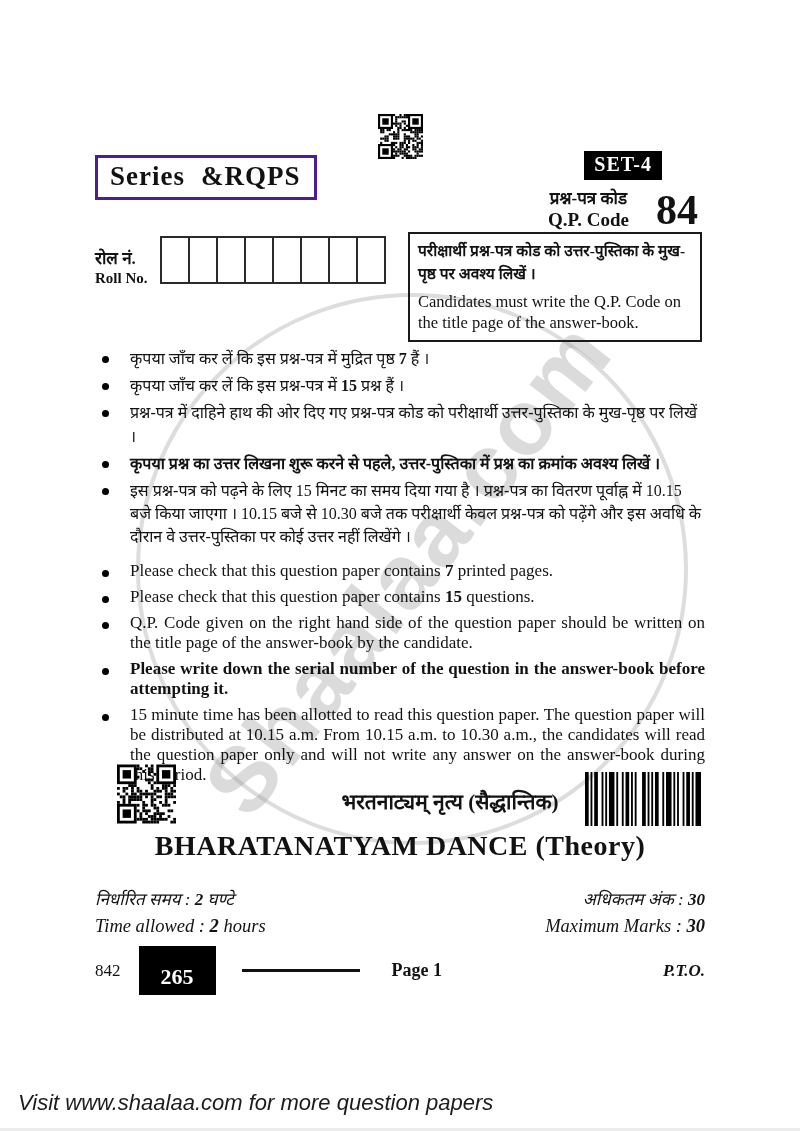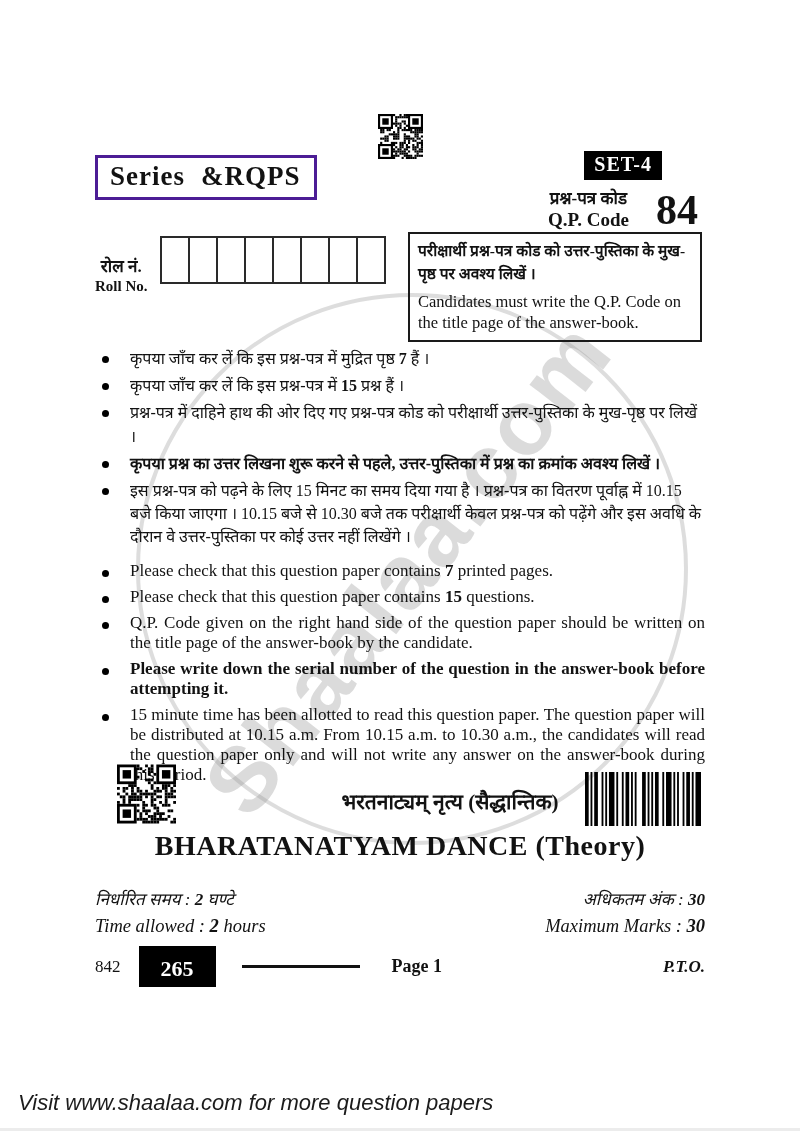--- a/index.html
+++ b/index.html
@@ -36,21 +36,21 @@
     font-size:20px; font-weight:bold; padding:2px 10px 4px; letter-spacing:1px;
   }
   .qp-block { top:189px; right:102px; display:flex; align-items:center;gap:13px; }
   .qp-labels { text-align:center; line-height:1.15; }
   .qp-label-hi { font-size:17px; font-weight:bold; }
   .qp-label-en { font-size:19px; font-weight:bold; }
   .qp-value { font-size:42px; font-weight:bold; margin-left:14px; line-height:1; }
 
   
   .roll-row { left:95px; top:236px; display:flex; align-items:flex-start; }
-  .roll-labels { line-height:1.25; margin-top:20px;text-align:center; }
+  .roll-labels { line-height:1.25; margin-top:12px; }
   .roll-label-hi { font-size:17px; font-weight:bold; }
   .roll-label-en { font-size:15px; font-weight:bold; }
   .roll-cells { display:flex; margin-left:12px; }
   .roll-cell {
     width:26px; height:44px; border:2px solid #2a2a2a; background:#fff;
   }
   .roll-cell + .roll-cell { margin-left:-2px; }
 
   .notice-box {
     left:408px; top:232px; width:274px; border:2px solid #1a1a1a;
@@ -88,21 +88,21 @@
   .meta-row { left:95px; top:888px; width:610px; display:flex; justify-content:space-between; }
   .meta-col { line-height:1.45; font-style:italic; }
   .meta-col.right { text-align:right; }
   .meta-hi { font-size:17px; }
   .meta-en { font-size:18.5px; }
 
   .footer-row { left:95px; top:946px; width:610px; display:flex; align-items:center; }
   .footer-code { font-size:17px; line-height:1; }
   .footer-badge {
     margin-left:18px; background:#000; color:#fff; font-size:22px; font-weight:bold;
-    padding:12px 22px 7px; line-height:1;
+    padding:20px 22px 7px; line-height:1;
   }
   .footer-line { margin-left:26px; width:118px; height:3px; background:#111; }
   .page-number { margin-left:32px; font-size:18px; font-weight:bold; }
   .pto { margin-left:auto; font-size:17px; font-weight:bold; font-style:italic; }
 
   
   .bottom-bar-text {
     left:18px; top:1090px; font-family:"Liberation Sans", sans-serif;
     font-size:22px; color:#1c1c1c;font-style:italic;
   }

